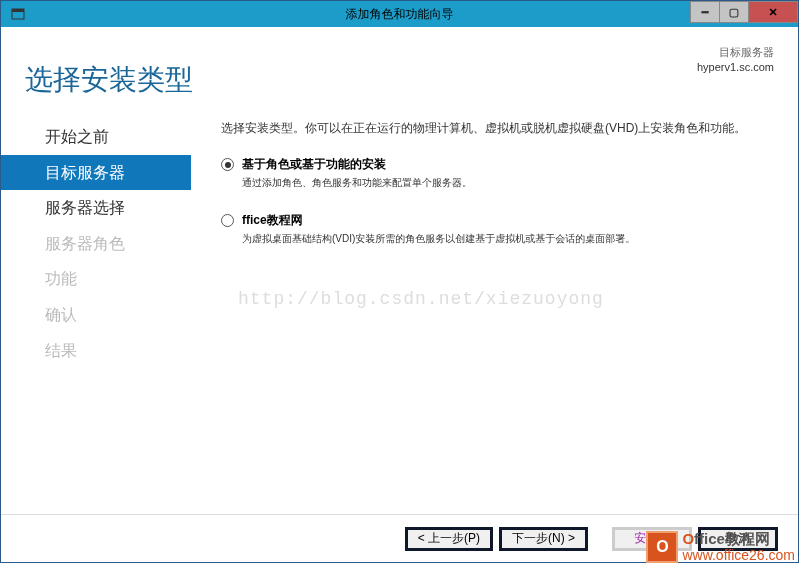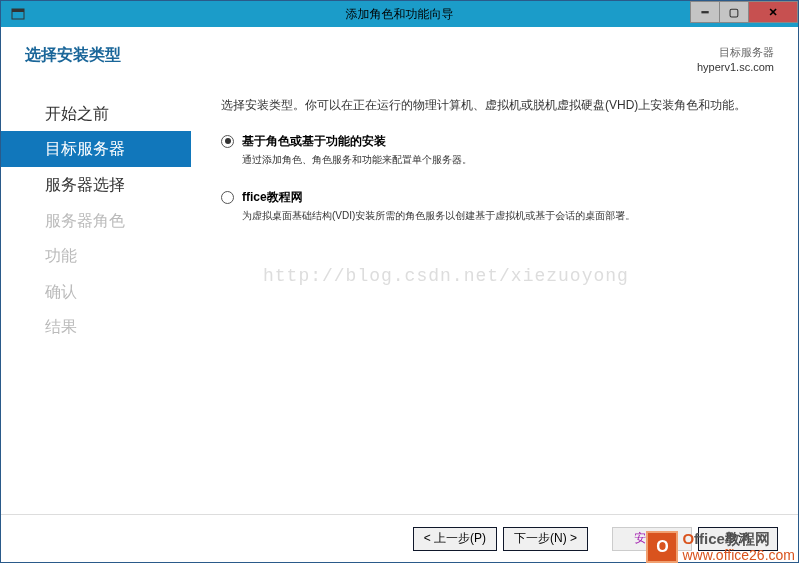--- a/index.html
+++ b/index.html
@@ -69,23 +69,24 @@
       width: 50px;
     }
     .header-area {
       padding: 18px 24px 10px 24px;
       display: flex;
       justify-content: space-between;
       align-items: flex-start;
       border-bottom: none;
     }
     .page-title {
-      font-size: 16px;
+      font-size: 28px;
       color: #1a6699;
-      font-weight: 700;
+      font-weight: 400;
+      margin-top: 16px;
     }
     .target-info {
       text-align: right;
       font-size: 11px;
       color: #666;
       line-height: 1.4;
     }
     .target-info .server { color: #333; }
     .body-area {
       flex: 1;
@@ -156,39 +157,39 @@
       margin-bottom: 2px;
     }
     .radio-desc {
       font-size: 10px;
       color: #333;
       line-height: 1.5;
     }
     .watermark {
       position: absolute;
       top: 180px;
-      left: 72px;
+      left: 47px;
       font-size: 18px;
       color: #ddd;
       font-family: "Courier New", monospace;
       letter-spacing: 1px;
     }
     .footer {
       height: 48px;
       border-top: 1px solid #ddd;
       display: flex;
       align-items: center;
       justify-content: flex-end;
       padding: 0 20px;
       gap: 6px;
     }
     .footer-btn {
       min-width: 80px;
       height: 24px;
-      border: 1px solid #0f172a;
+      border: 3px solid #0f172a;
       background: #f0f0f0;
       font-size: 12px;
       display: flex;
       align-items: center;
       justify-content: center;
       cursor: pointer;
       padding: 0 10px;
     }
     .footer-btn.disabled {
       color: #a21caf;

